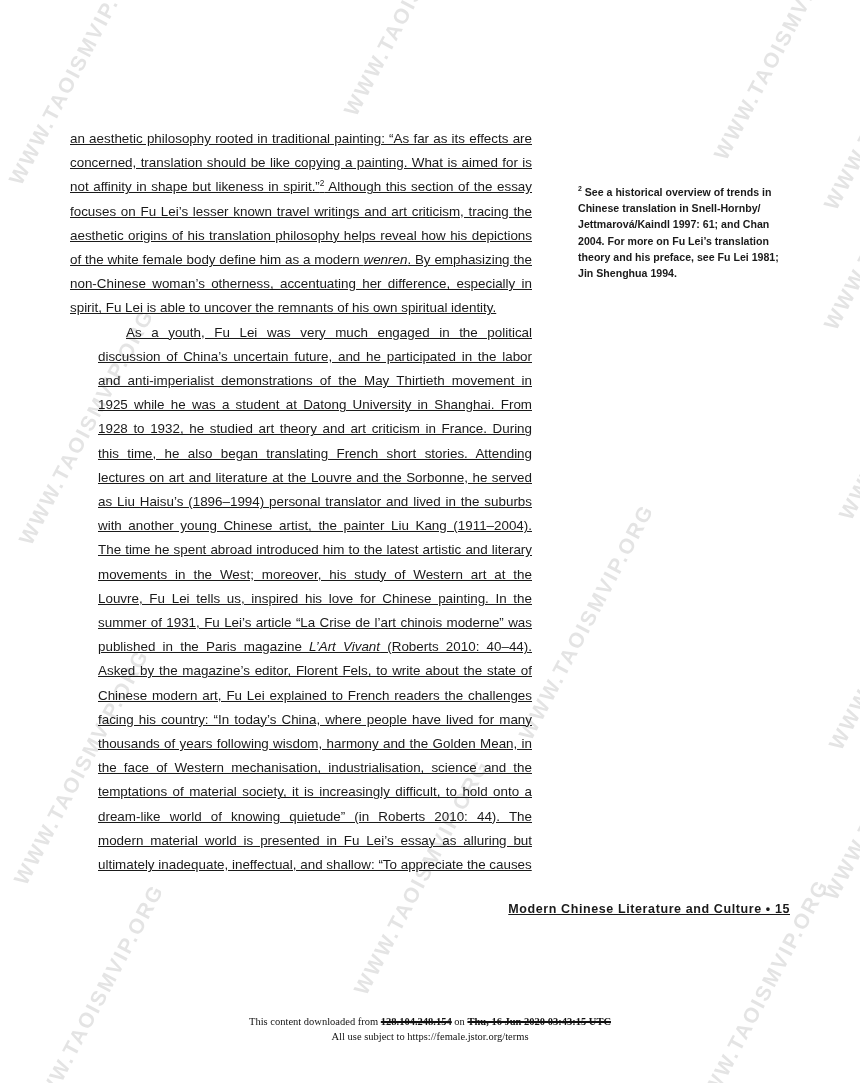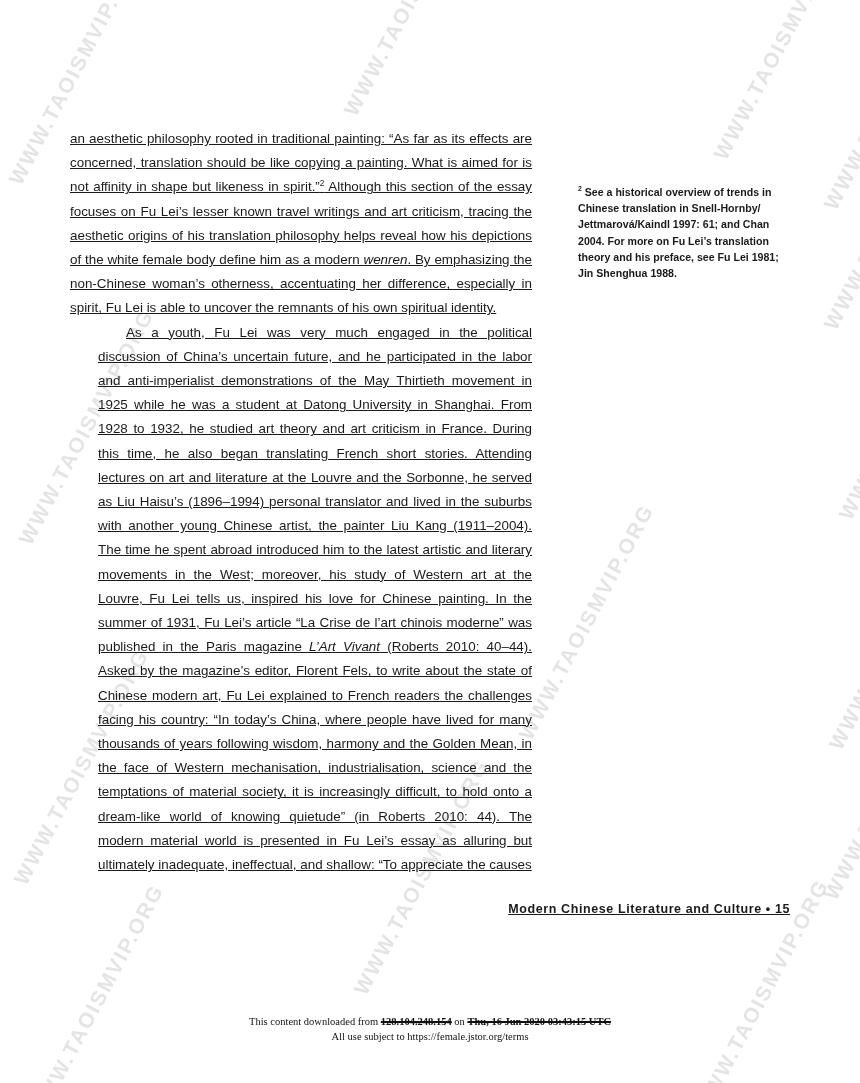--- a/index.html
+++ b/index.html
@@ -115,21 +115,21 @@
   <span class="wm wm11">WWW.TAOISMVIP.ORG</span>
   <span class="wm wm12">WWW.TAOISMVIP.ORG</span>
   <span class="wm wm13">WWW.TAOISMVIP.ORG</span>
   <span class="wm wm14">WWW.TAOISMVIP.ORG</span>
 
   <div class="body-text">
       <p class="para"><span>an aesthetic philosophy rooted in traditional painting: “As far as its effects are concerned, translation should be like copying a painting. What is aimed for is not affinity in shape but likeness in spirit.”</span><sup>2</sup><span> Although this section of the essay focuses on Fu Lei’s lesser known travel writings and art criticism, tracing the aesthetic origins of his translation philosophy helps reveal how his depictions of the white female body define him as a modern </span><em>wenren</em><span>. By emphasizing the non-Chinese woman’s otherness, accentuating her difference, especially in spirit, Fu Lei is able to uncover the remnants of his own spiritual identity.</span></p>
       <p class="para indent"><span>As a youth, Fu Lei was very much engaged in the political discussion of China’s uncertain future, and he participated in the labor and anti-imperialist demonstrations of the May Thirtieth movement in 1925 while he was a student at Datong University in Shanghai. From 1928 to 1932, he studied art theory and art criticism in France. During this time, he also began translating French short stories. Attending lectures on art and literature at the Louvre and the Sorbonne, he served as Liu Haisu’s (1896–1994) personal translator and lived in the suburbs with another young Chinese artist, the painter Liu Kang (1911–2004). The time he spent abroad introduced him to the latest artistic and literary movements in the West; moreover, his study of Western art at the Louvre, Fu Lei tells us, inspired his love for Chinese painting. In the summer of 1931, Fu Lei’s article “La Crise de l’art chinois moderne” was published in the Paris magazine </span><em>L’Art Vivant</em><span> (Roberts 2010: 40–44). Asked by the magazine’s editor, Florent Fels, to write about the state of Chinese modern art, Fu Lei explained to French readers the challenges facing his country: “In today’s China, where people have lived for many thousands of years following wisdom, harmony and the Golden Mean, in the face of Western mechanisation, industrialisation, science and the temptations of material society, it is increasingly difficult, to hold onto a dream-like world of knowing quietude” (in Roberts 2010: 44). The modern material world is presented in Fu Lei’s essay as alluring but ultimately inadequate, ineffectual, and shallow: “To appreciate the causes</span></p>
     </div>
 
-  <div class="sidenote"><sup>2</sup><span> See a historical overview of trends in Chinese translation in Snell-Hornby/ Jettmarová/Kaindl 1997: 61; and Chan 2004. For more on Fu Lei’s translation theory and his preface, see Fu Lei 1981; Jin Shenghua 1988.</span></div>
+  <div class="sidenote"><sup>2</sup><span> See a historical overview of trends in Chinese translation in Snell-Hornby/ Jettmarová/Kaindl 1997: 61; and Chan 2004. For more on Fu Lei’s translation theory and his preface, see Fu Lei 1981; Jin Shenghua 1994.</span></div>
 
   <div class="running-footer">Modern Chinese Literature and Culture • 15</div>
 
   <div class="jstor">
     <div>
       <span>This content downloaded from </span><span class="struck">128.104.248.154</span><span> on </span><span class="struck">Thu, 16 Jun 2020 03:43:15 UTC</span>
     </div>
     <div>All use subject to https://female.jstor.org/terms</div>
   </div>
 

